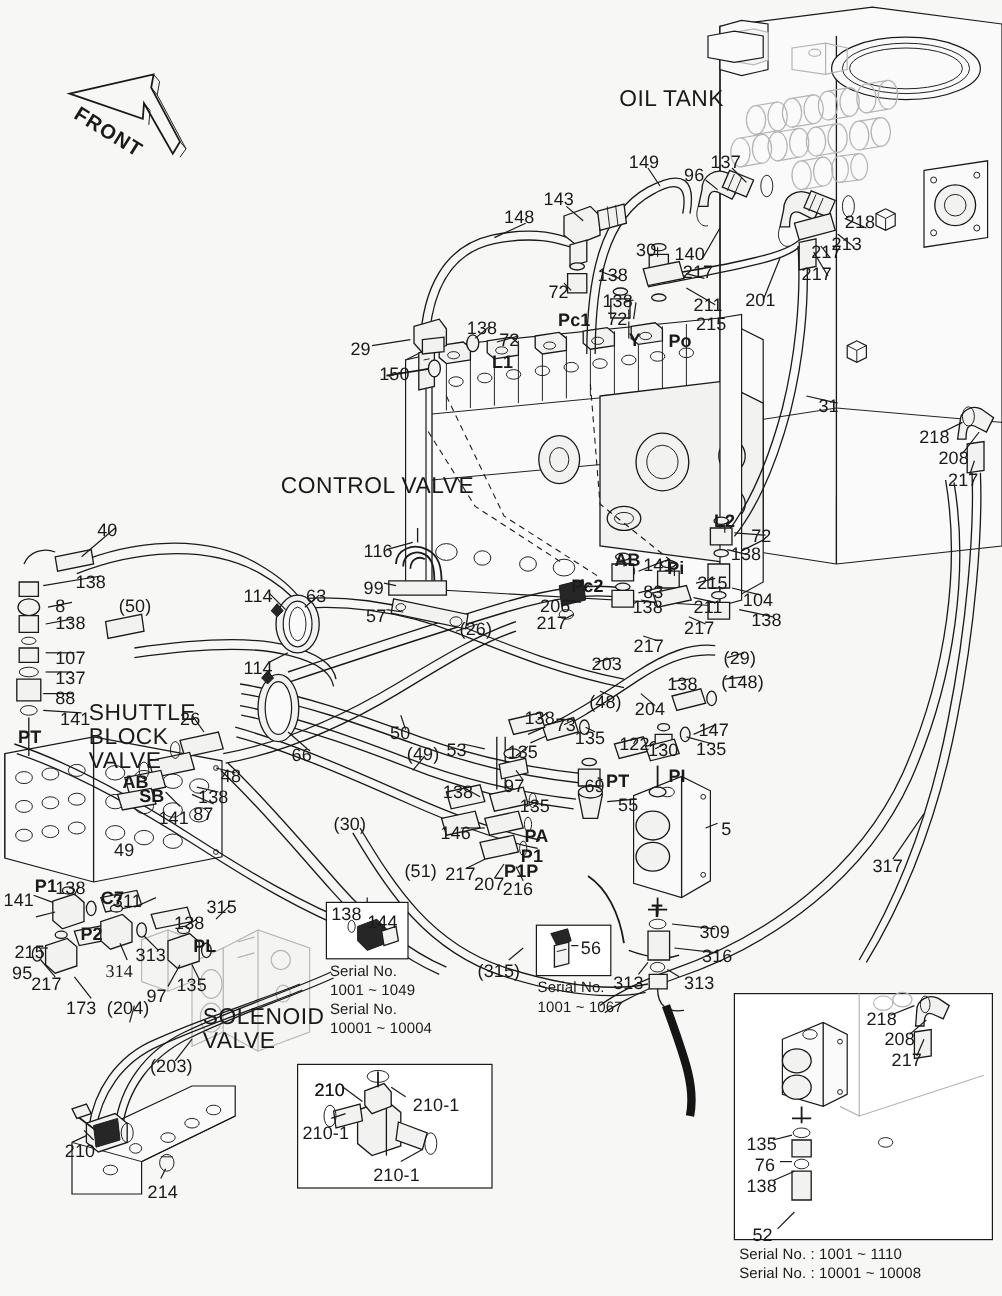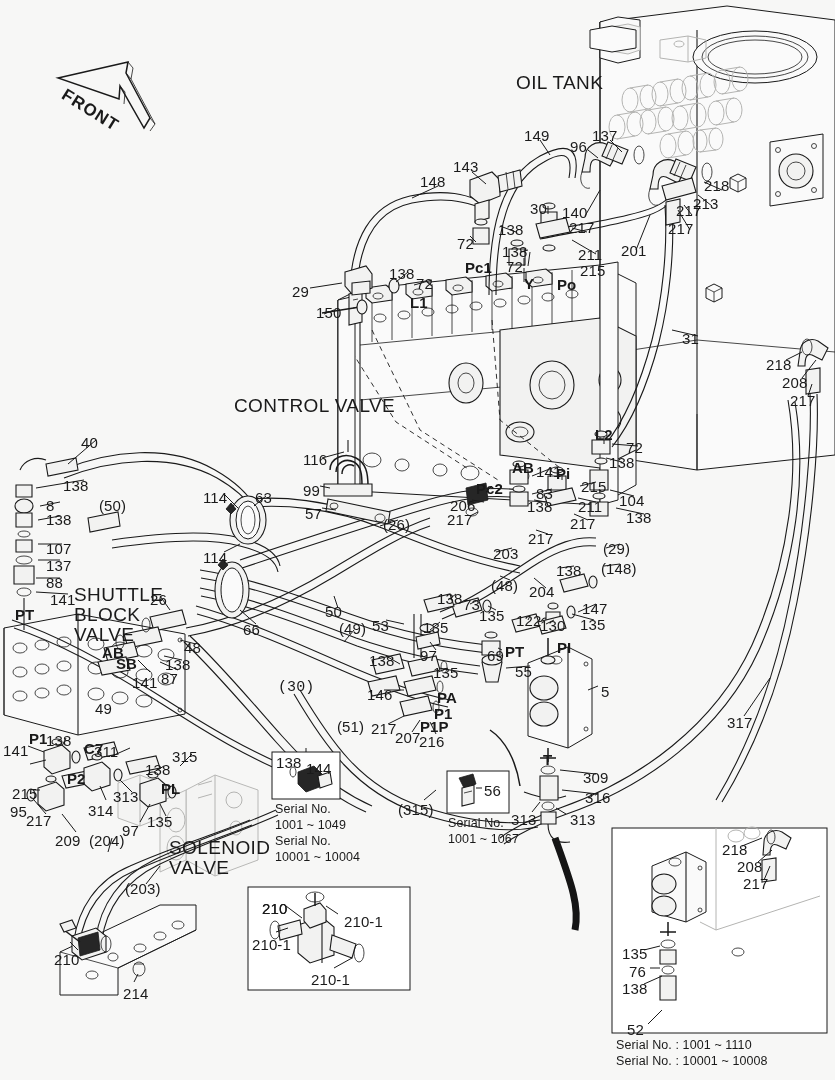--- a/index.html
+++ b/index.html
@@ -856,21 +856,21 @@
       <div class="lbl " style="left: 132px; top: 675px;">141</div>
       <div class="lbl " style="left: 161px; top: 671px;">87</div>
       <div class="lbl " style="left: 420px; top: 648px;">97</div>
       <div class="lbl b" style="left: 505px; top: 644px;">PT</div>
       <div class="lbl b" style="left: 557px; top: 640px;">PI</div>
       <div class="lbl " style="left: 487px; top: 648px;">69</div>
       <div class="lbl " style="left: 369px; top: 653px;">138</div>
       <div class="lbl " style="left: 433px; top: 665px;">135</div>
       <div class="lbl " style="left: 515px; top: 664px;">55</div>
       <div class="lbl " style="left: 601px; top: 684px;">5</div>
-      <div class="lbl " style="left: 278px; top: 680px; font-family: Liberation Mono, monospace;">(30)</div>
+      <div class="lbl " style="left: 278px; top: 680px;">(30)</div>
       <div class="lbl " style="left: 367px; top: 687px;">146</div>
       <div class="lbl b" style="left: 437px; top: 690px;">PA</div>
       <div class="lbl " style="left: 95px; top: 701px;">49</div>
       <div class="lbl b" style="left: 434px; top: 706px;">P1</div>
       <div class="lbl " style="left: 337px; top: 719px;">(51)</div>
       <div class="lbl " style="left: 371px; top: 721px;">217</div>
       <div class="lbl " style="left: 395px; top: 730px;">207</div>
       <div class="lbl " style="left: 419px; top: 734px;">216</div>
       <div class="lbl b" style="left: 420px; top: 719px;">P1P</div>
       <div class="lbl " style="left: 727px; top: 715px;">317</div>
@@ -879,25 +879,25 @@
       <div class="lbl " style="left: 3px; top: 743px;">141</div>
       <div class="lbl b" style="left: 84px; top: 741px;">C7</div>
       <div class="lbl " style="left: 94px; top: 744px;">311</div>
       <div class="lbl " style="left: 172px; top: 749px;">315</div>
       <div class="lbl " style="left: 10px; top: 804px;">95</div>
       <div class="lbl b" style="left: 67px; top: 771px;">P2</div>
       <div class="lbl " style="left: 145px; top: 762px;">138</div>
       <div class="lbl " style="left: 12px; top: 786px;">215</div>
       <div class="lbl " style="left: 113px; top: 789px;">313</div>
       <div class="lbl b" style="left: 161px; top: 781px;">PL</div>
-      <div class="lbl " style="left: 88px; top: 803px;">314</div>
+      <div class="lbl " style="left: 88px; top: 803px; font-family: Liberation Serif, serif;">314</div>
       <div class="lbl " style="left: 147px; top: 814px;">135</div>
       <div class="lbl " style="left: 26px; top: 813px;">217</div>
       <div class="lbl " style="left: 122px; top: 823px;">97</div>
-      <div class="lbl " style="left: 55px; top: 833px;">209</div>
+      <div class="lbl " style="left: 55px; top: 833px;">173</div>
       <div class="lbl " style="left: 89px; top: 833px;">(204)</div>
       <div class="lbl " style="left: 583px; top: 770px;">309</div>
       <div class="lbl " style="left: 585px; top: 790px;">316</div>
       <div class="lbl " style="left: 511px; top: 812px;">313</div>
       <div class="lbl " style="left: 570px; top: 812px;">313</div>
       <div class="lbl b" style="left: 543px; top: 752px;">T</div>
       <div class="lbl " style="left: 398px; top: 802px;">(315)</div>
       <div class="lbl " style="left: 125px; top: 881px;">(203)</div>
       <div class="lbl " style="left: 54px; top: 952px;">210</div>
       <div class="lbl " style="left: 123px; top: 986px;">214</div>

